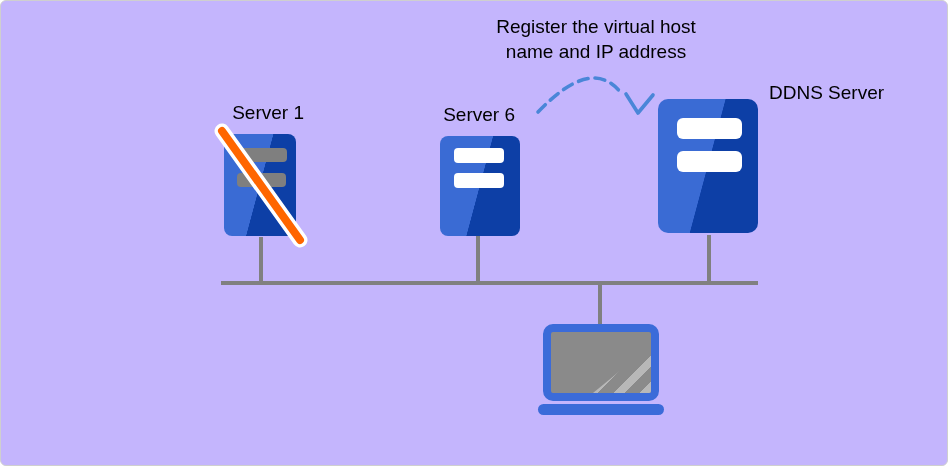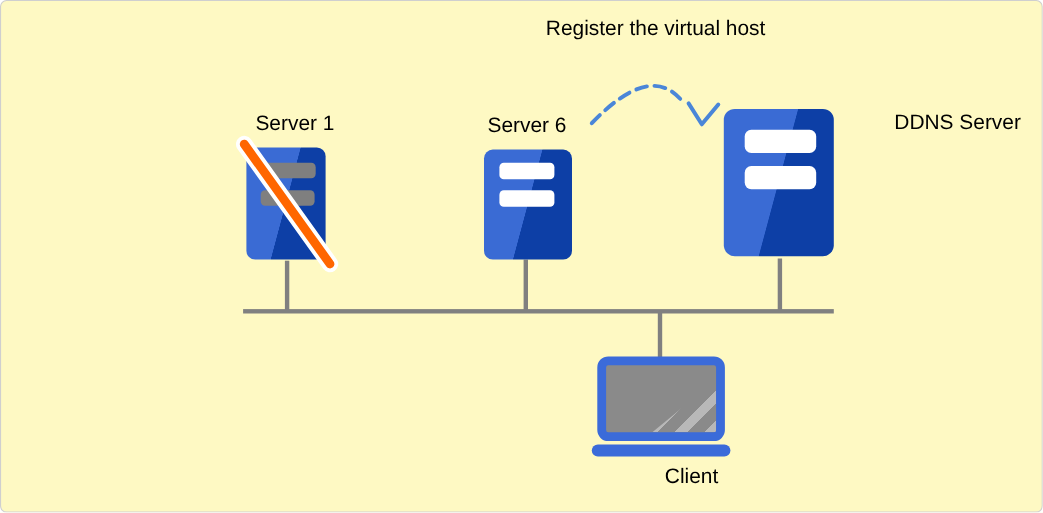--- a/index.html
+++ b/index.html
@@ -1,21 +1,21 @@
 <!DOCTYPE html>
 <html><head>
 <meta charset="utf-8">
 <style>
   html, body { margin: 0; padding: 0; background: #ffffff; }
   .canvas {
     position: relative;
     width: 948px;
     height: 466px;
     box-sizing: border-box;
-    background: #fef9c3;
+    background: #c4b5fd;
     border: 1px solid #cfcfcf;
     border-radius: 6px;
     overflow: hidden;
     font-family: "Liberation Sans", "DejaVu Sans", sans-serif;
     color: #000000;
   }
   .abs { position: absolute; }
   .annotation {
     position: absolute;
     left: 430px; top: 13px; width: 330px;
@@ -63,31 +63,31 @@
     border-radius: 6px;
   }
 </style>
 </head>
 <body>
 
 <div class="canvas">
 
   <div class="annotation">
     <div>Register the virtual host</div>
+    <div>name and IP address</div>
   </div>
 
   <svg class="abs" style="left:515px; top:40px;" width="160" height="90" viewBox="0 0 160 90">
     <path d="M 22 71 Q 76 14.5 105 52" fill="none" stroke="#4a86d8" stroke-width="3.6" stroke-linecap="round" stroke-dasharray="10 7"></path>
     <polyline points="110,53 122,72 137,54" fill="none" stroke="#4a86d8" stroke-width="3.6" stroke-linecap="round" stroke-linejoin="round"></polyline>
   </svg>
 
   <div class="label" style="left:203px; top:101px; width:100px;">Server 1</div>
   <div class="label" style="left:414px; top:103px; width:100px;">Server 6</div>
-  <div class="label left" style="left:768px; top:100px;margin-left:44px;">DDNS Server</div>
-  <div class="label" style="left:552px; top:422px; width:100px;">Client</div>
+  <div class="label left" style="left:768px; top:81px;">DDNS Server</div>
 
   <div class="gline" style="left:220px; top:280px; width:537px; height:4px;"></div>
   <div class="gline" style="left:258px; top:236px; width:4px; height:46px;"></div>
   <div class="gline" style="left:475px; top:235px; width:4px; height:47px;"></div>
   <div class="gline" style="left:706px; top:234px; width:4px; height:48px;"></div>
   <div class="gline" style="left:597px; top:282px; width:4px; height:43px;"></div>
 
   <div class="server" style="left:223px; top:133px; width:72px; height:102px;">
     <div class="bar gray" style="left:14px; top:14px; width:49px; height:14px;"></div>
     <div class="bar gray" style="left:13px; top:39px; width:49px; height:14px;"></div>

